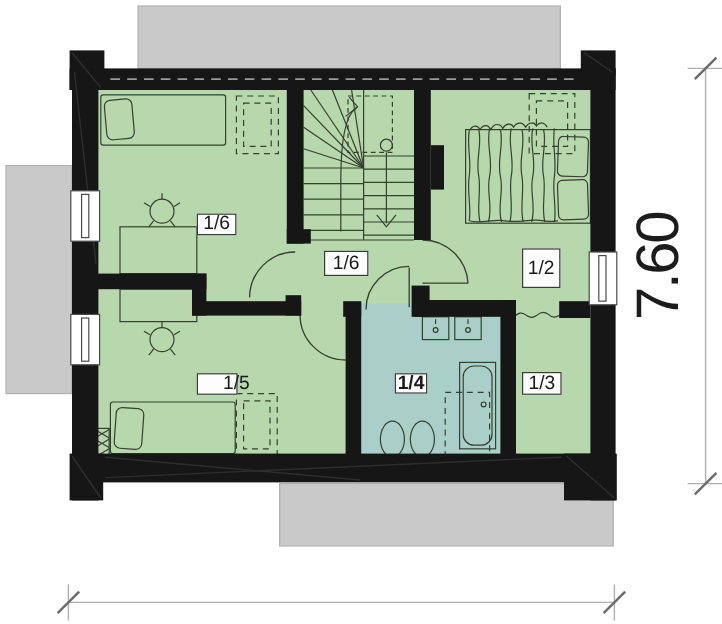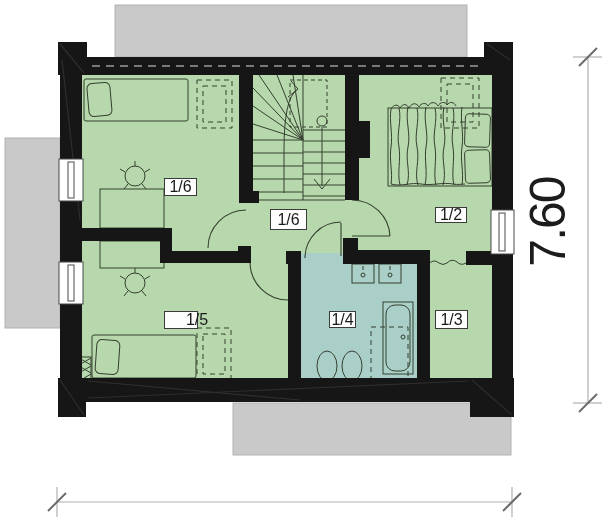--- a/index.html
+++ b/index.html
@@ -221,21 +221,21 @@
     <g stroke="#6b6b6b" stroke-width="2">
       <line x1="48" y1="511" x2="66" y2="493"></line>
       <line x1="503" y1="511" x2="521" y2="493"></line>
       <line x1="579" y1="66" x2="597" y2="48"></line>
       <line x1="579" y1="412" x2="597" y2="394"></line>
     </g>
   </g>
 </svg>
 
   <div class="room-label" style="left:270px;top:209px;width:37px;height:21px;">1/6</div>
-  <div class="room-label" style="left:435px;top:207px;width:32px;height:16px;">1/2</div>
+  <div class="room-label" style="left:435px;top:207px;width:32px;height:33px;">1/2</div>
   <div class="room-label" style="left:435px;top:310px;width:33px;height:19px;">1/3</div>
-  <div class="room-label" style="left:329px;top:311px;width:27px;height:17px;">1/4</div>
+  <div class="room-label" style="left:329px;top:311px;width:27px;height:17px;font-weight:bold;">1/4</div>
   <div class="room-label" style="left:164px;top:311px;width:33px;height:18px;padding-left:32px;">1/5</div>
   <div class="room-label" style="left:164px;top:178px;width:33px;height:18px;">1/6</div>
 
   <div class="dim dim-rot" style="left:431px;top:194px;">7.60</div>
 
 </div>
 
 </body></html>

